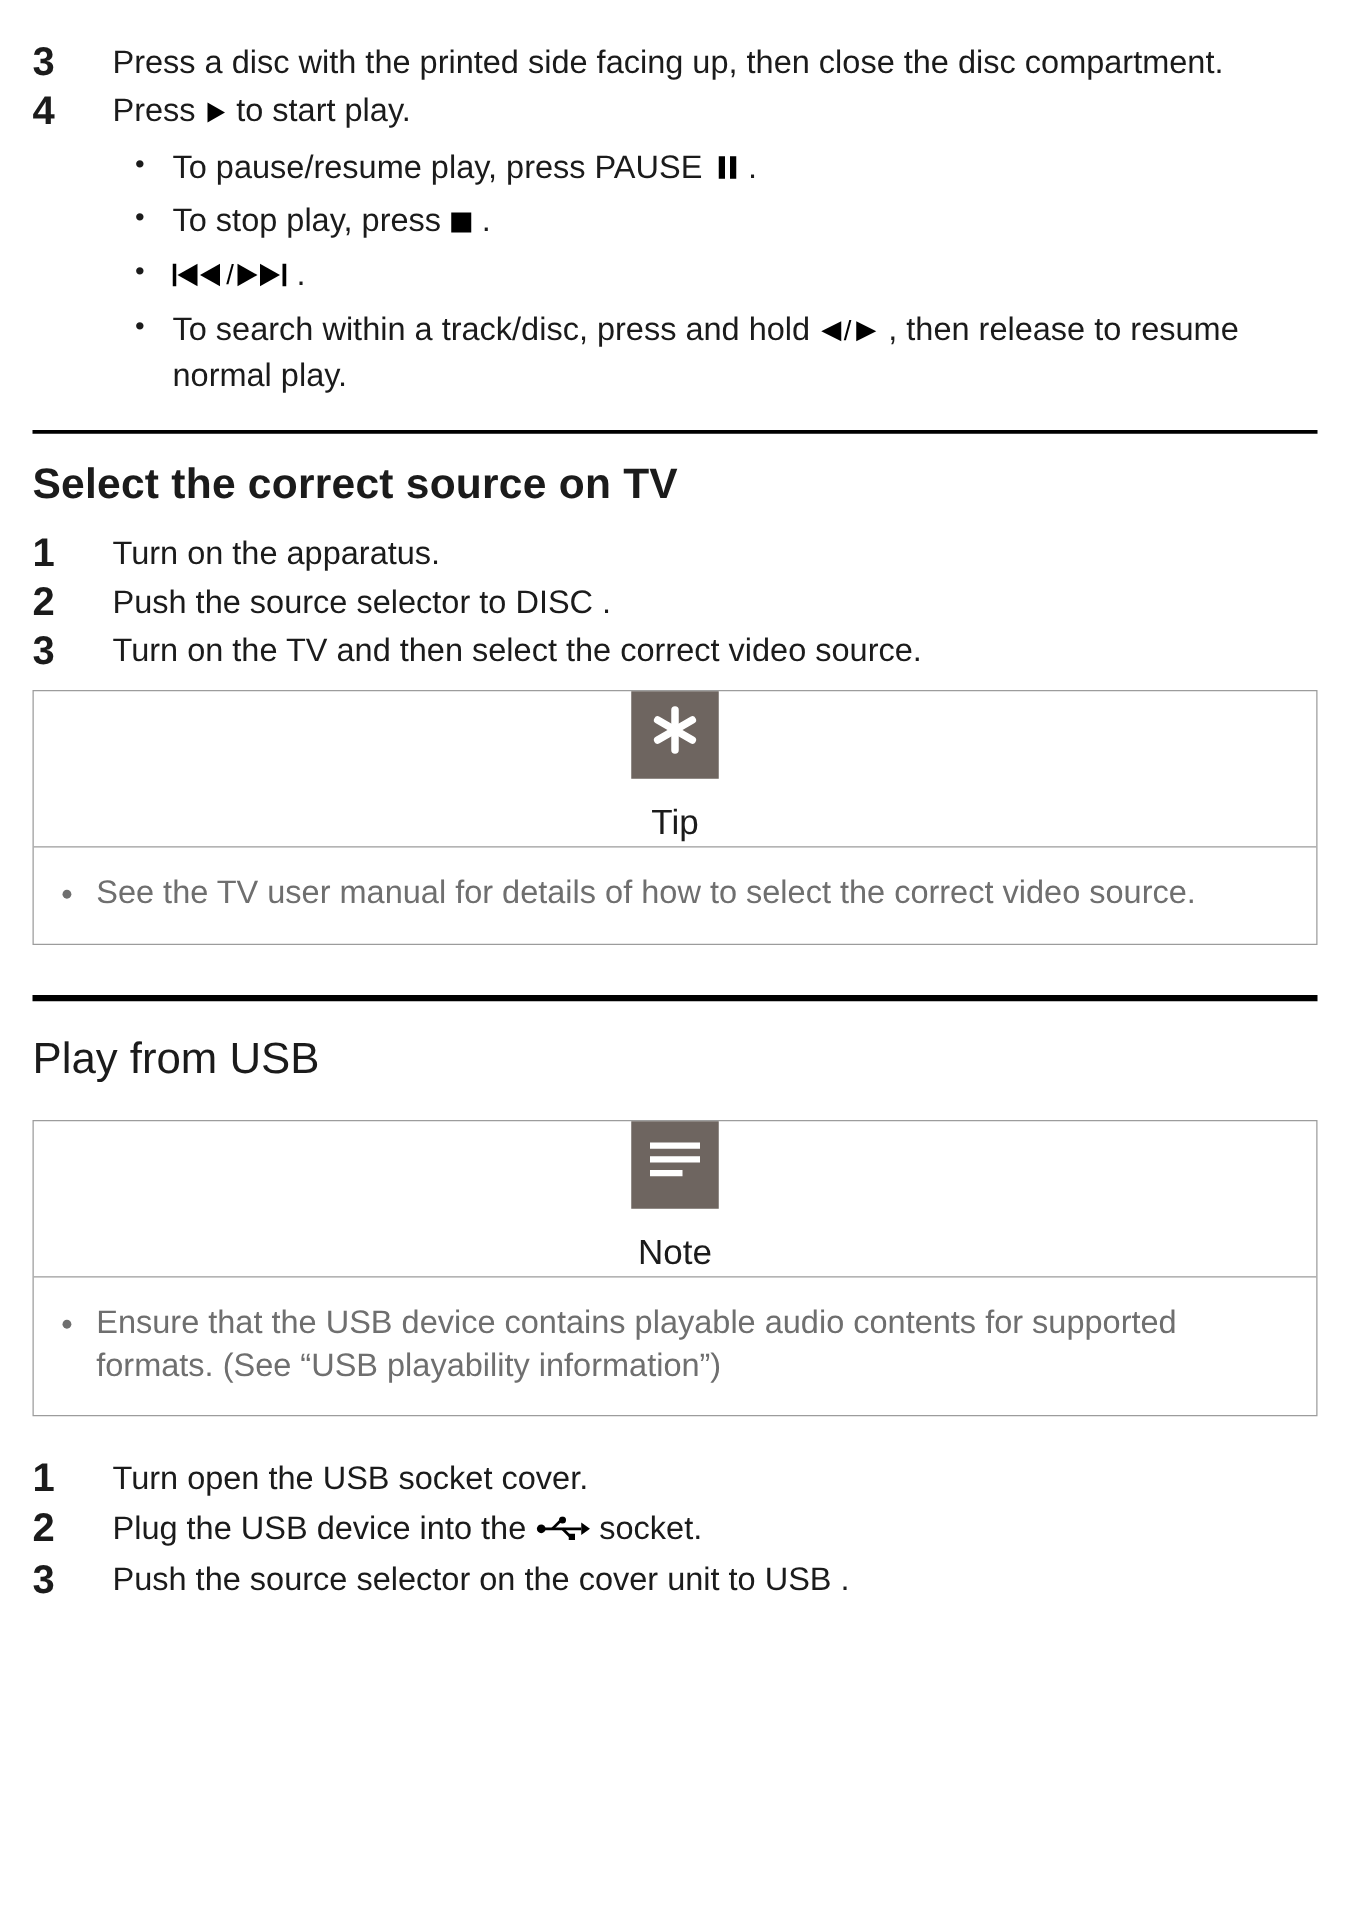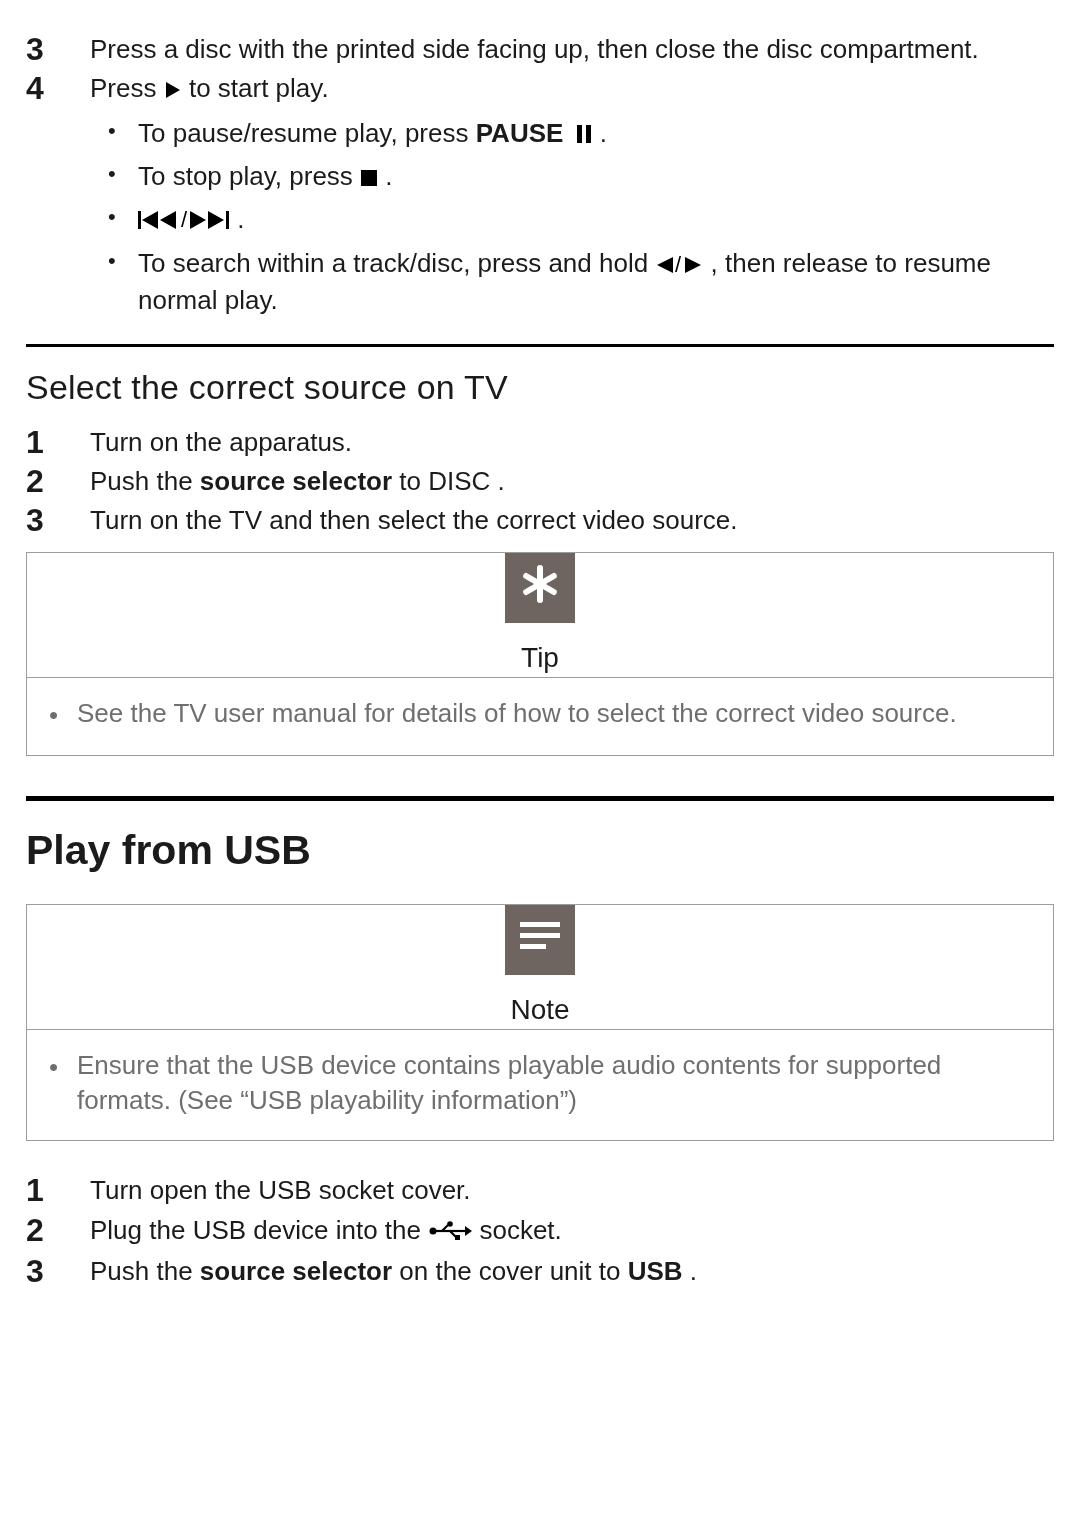--- a/index.html
+++ b/index.html
@@ -42,33 +42,33 @@
     margin-top:6px;
   }
   .sublist .dot{
     width:48px;flex:0 0 48px;
     text-align:left;
     padding-left:18px;
     font-size:22px;
     line-height:1.4;
   }
   .sublist .txt{flex:1}
-  .b{font-weight:700}
+  .b{font-weight:400}
   .icon{display:inline-block;vertical-align:-2px}
   .rule{height:3px;background:var(--rule);margin:26px 0 18px 0}
   .rule-thick{height:5px;background:var(--rule);margin:40px 0 22px 0}
   h2{
-    font-weight:400;
+    font-weight:700;
     font-size:34px;
     margin:0 0 14px 0;
     letter-spacing:0.2px;
   }
   h1{
-    font-weight:700;
-    font-size:41px;
+    font-weight:400;
+    font-size:35px;
     margin:0 0 26px 0;
   }
   .callout{
     border:1px solid var(--box-border);
     margin-top:14px;
   }
   .callout-head{
     display:flex;
     align-items:center;
     gap:16px;

